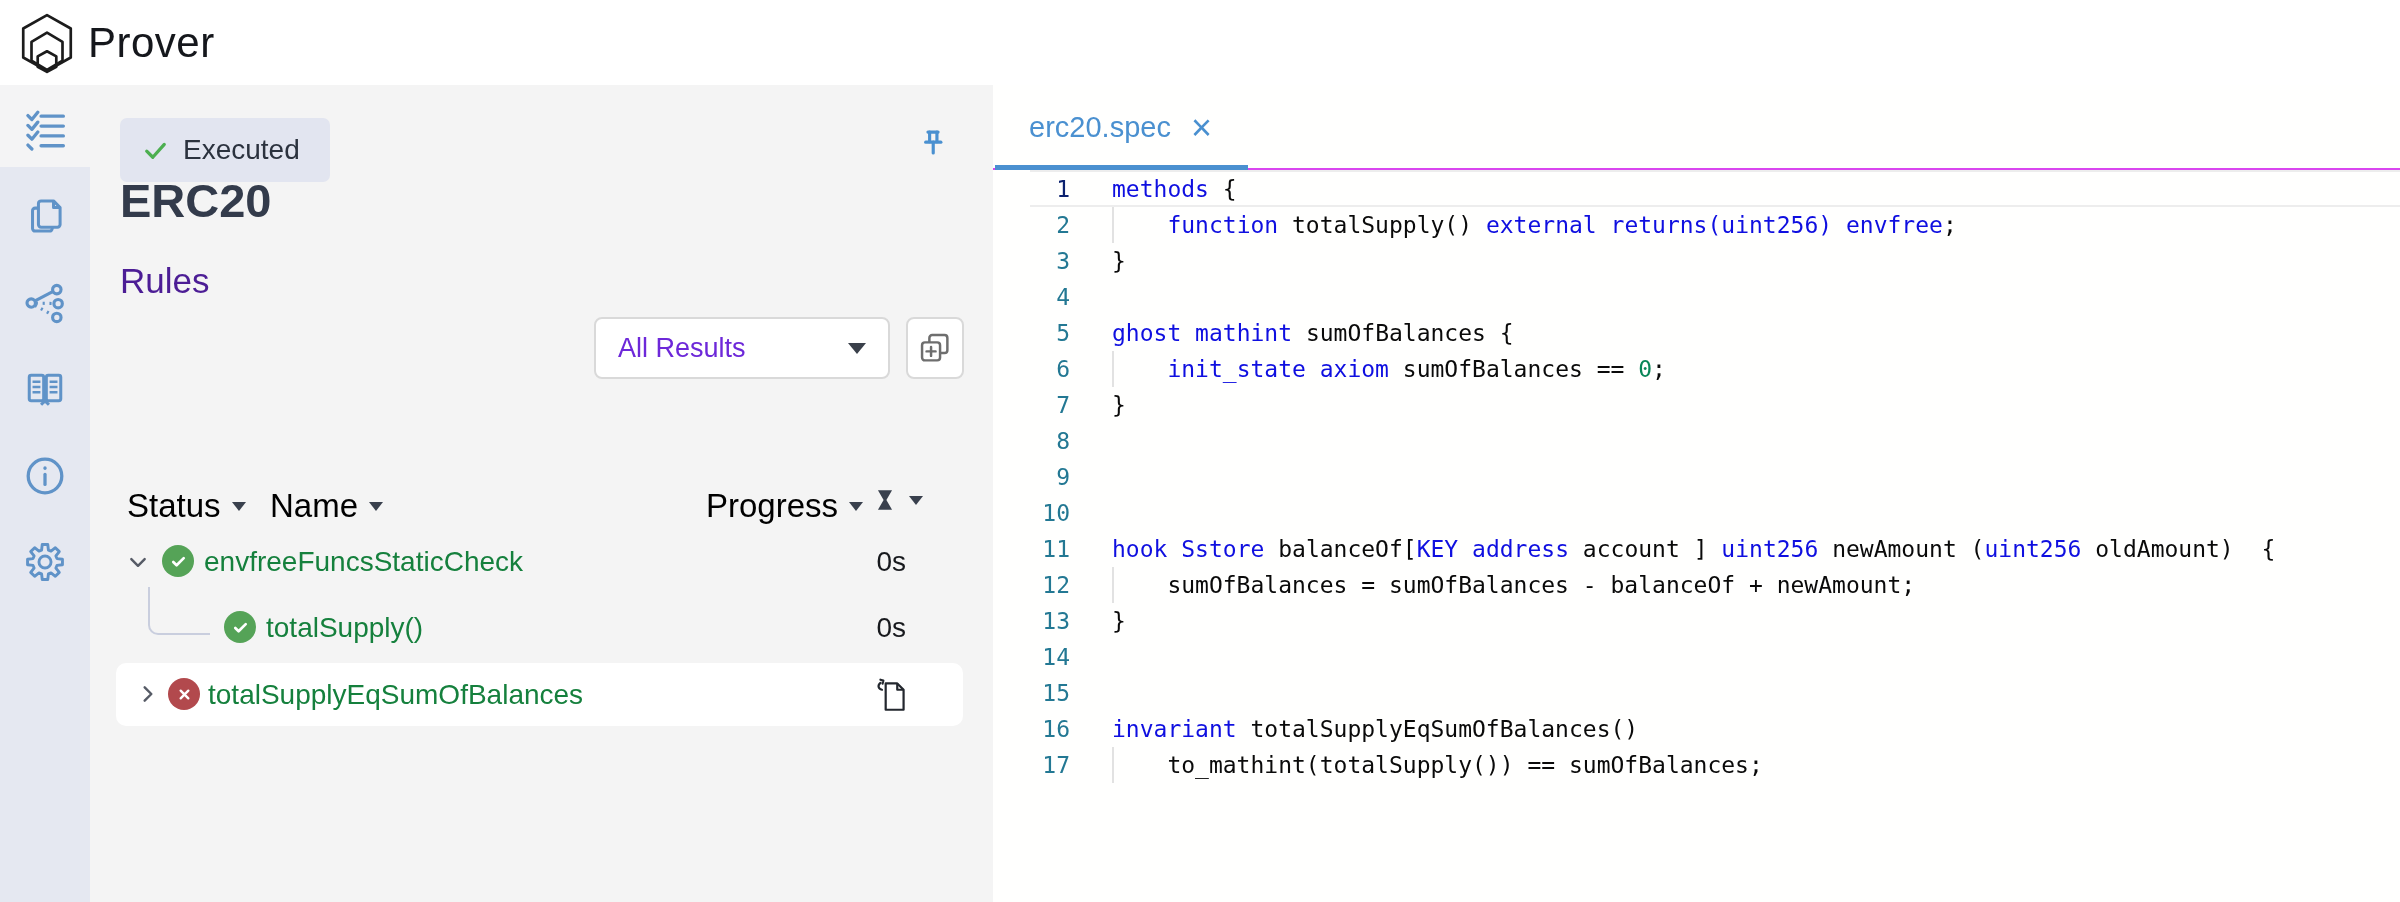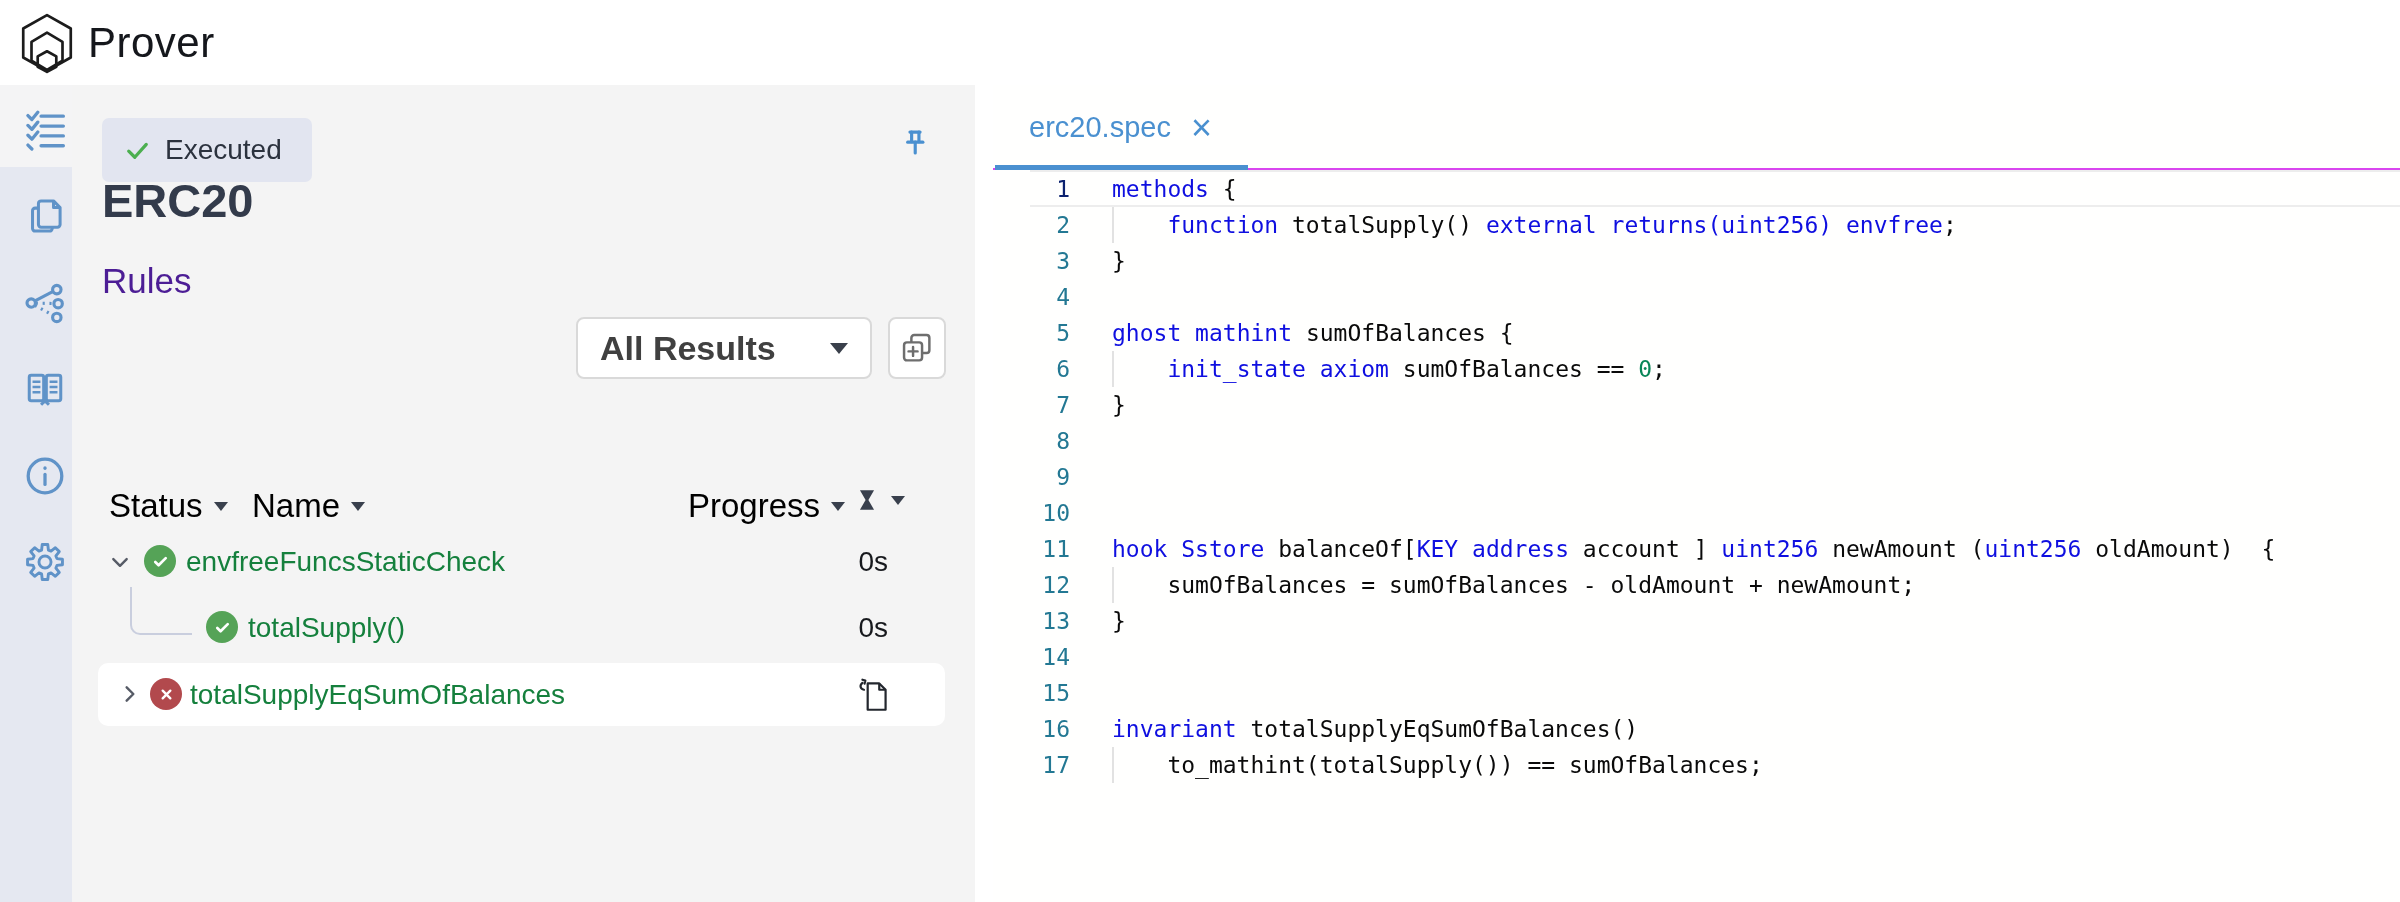--- a/index.html
+++ b/index.html
@@ -13,33 +13,33 @@
   .header { position:absolute; left:0; top:0; width:2400px; height:85px; background:#ffffff; display:flex; align-items:center; }
   .logo { margin-left:16px; }
   .app-name { font-size:42px; font-weight:500; color:#15171c; margin-left:10px; letter-spacing:0.5px; }
 
   
   .rail { position:absolute; left:0; top:85px; width:90px; height:817px; background:var(--rail-bg,#e5e8f1); }
   .rail-active-seg { position:absolute; left:0; top:0; width:90px; height:82px; background:#f4f4f5; }
   .rail-btn { position:absolute; left:0; width:90px; height:60px; display:flex; align-items:center; justify-content:center; color:var(--icon-blue,#6093c8); cursor:pointer; }
 
   
-  .panel { position:absolute; left:72px; top:85px; width:903px; height:817px; background:var(--panel-bg,#f4f4f4); }
+  .panel { position:absolute; left:90px; top:85px; width:903px; height:817px; background:var(--panel-bg,#f4f4f4); }
   .badge { position:absolute; left:30px; top:33px; height:64px; padding:0 30px 0 22px; background:#e2e5f0; border-radius:7px; display:flex; align-items:center; gap:14px; }
   .badge-label { font-size:28px; color:#2b323e; }
   .pin-btn { position:absolute; right:42px; top:42px; color:var(--accent-blue,#4a90d0); cursor:pointer; }
   .panel-title { position:absolute; left:30px; top:88px; font-size:47px; font-weight:600; color:#333b4b; }
   .section-title { position:absolute; left:30px; top:176px; font-size:35px; font-weight:500; color:#4c1d95; }
 
   .filter-box { position:absolute; left:30px; top:232px; width:460px; height:62px; background:#fff; border:2px solid #d9d9d9; border-radius:8px; display:flex; align-items:center; gap:12px; padding:0 16px; }
   .filter-box input { border:none; outline:none; background:transparent; width:100%; font-size:27px; color:#3c3c3c; font-family:inherit; }
   .filter-box input::placeholder { color:#8c8c8c; }
 
   .select-box { position:absolute; left:504px; top:232px; width:296px; height:62px; background:#fff; border:2px solid #d9d9d9; border-radius:8px; display:flex; align-items:center; justify-content:space-between; padding:0 22px; cursor:pointer; }
-  .select-label { font-size:34px; color:#404040;font-weight:bold; }
+  .select-label { font-size:27px; color:#6d28d9; }
   .caret-down { width:0; height:0; border-left:9px solid transparent; border-right:9px solid transparent; border-top:11px solid #3a404b; }
 
   .dup-btn { position:absolute; left:816px; top:232px; width:58px; height:62px; background:#fff; border:2px solid #d9d9d9; border-radius:8px; display:flex; align-items:center; justify-content:center; color:#6e6e6e; cursor:pointer; }
 
   .th { position:absolute; top:402px; display:flex; align-items:center; font-size:33px; color:#000000; cursor:pointer; }
   .sort-caret { width:0; height:0; border-left:7px solid transparent; border-right:7px solid transparent; border-top:9px solid #39404d; margin-left:11px; }
 
   .rule-row { position:absolute; left:0; width:903px; height:52px; cursor:pointer; }
   .chev { position:absolute; color:#565b66; }
   .status-dot { position:absolute; width:32px; height:32px; border-radius:50%; display:flex; align-items:center; justify-content:center; }
@@ -253,20 +253,20 @@
       <div class="cline"><div class="guide"></div><div class="gutter">2</div><div class="ctext"><span class="pl">    </span><span class="kw">function</span><span class="pl"> totalSupply() </span><span class="kw">external</span><span class="pl"> </span><span class="kw">returns(uint256)</span><span class="pl"> </span><span class="kw">envfree</span><span class="pl">;</span></div></div>
       <div class="cline"><div class="gutter">3</div><div class="ctext"><span class="pl">}</span></div></div>
       <div class="cline"><div class="gutter">4</div><div class="ctext"></div></div>
       <div class="cline"><div class="gutter">5</div><div class="ctext"><span class="kw">ghost</span><span class="pl"> </span><span class="kw">mathint</span><span class="pl"> sumOfBalances {</span></div></div>
       <div class="cline"><div class="guide"></div><div class="gutter">6</div><div class="ctext"><span class="pl">    </span><span class="kw">init_state</span><span class="pl"> </span><span class="kw">axiom</span><span class="pl"> sumOfBalances == </span><span class="num">0</span><span class="pl">;</span></div></div>
       <div class="cline"><div class="gutter">7</div><div class="ctext"><span class="pl">}</span></div></div>
       <div class="cline"><div class="gutter">8</div><div class="ctext"></div></div>
       <div class="cline"><div class="gutter">9</div><div class="ctext"></div></div>
       <div class="cline"><div class="gutter">10</div><div class="ctext"></div></div>
       <div class="cline"><div class="gutter">11</div><div class="ctext"><span class="kw">hook</span><span class="pl"> </span><span class="kw">Sstore</span><span class="pl"> balanceOf[</span><span class="kw">KEY</span><span class="pl"> </span><span class="kw">address</span><span class="pl"> account ] </span><span class="kw">uint256</span><span class="pl"> newAmount (</span><span class="kw">uint256</span><span class="pl"> oldAmount)  {</span></div></div>
-      <div class="cline"><div class="guide"></div><div class="gutter">12</div><div class="ctext"><span class="pl">    sumOfBalances = sumOfBalances - oldAmount + newAmount;</span></div></div>
+      <div class="cline"><div class="guide"></div><div class="gutter">12</div><div class="ctext"><span class="pl">    sumOfBalances = sumOfBalances - balanceOf + newAmount;</span></div></div>
       <div class="cline"><div class="gutter">13</div><div class="ctext"><span class="pl">}</span></div></div>
       <div class="cline"><div class="gutter">14</div><div class="ctext"></div></div>
       <div class="cline"><div class="gutter">15</div><div class="ctext"></div></div>
       <div class="cline"><div class="gutter">16</div><div class="ctext"><span class="kw">invariant</span><span class="pl"> totalSupplyEqSumOfBalances()</span></div></div>
       <div class="cline"><div class="guide"></div><div class="gutter">17</div><div class="ctext"><span class="pl">    to_mathint(totalSupply()) == sumOfBalances;</span></div></div>
     </div>
 </div>
 
 </body></html>

